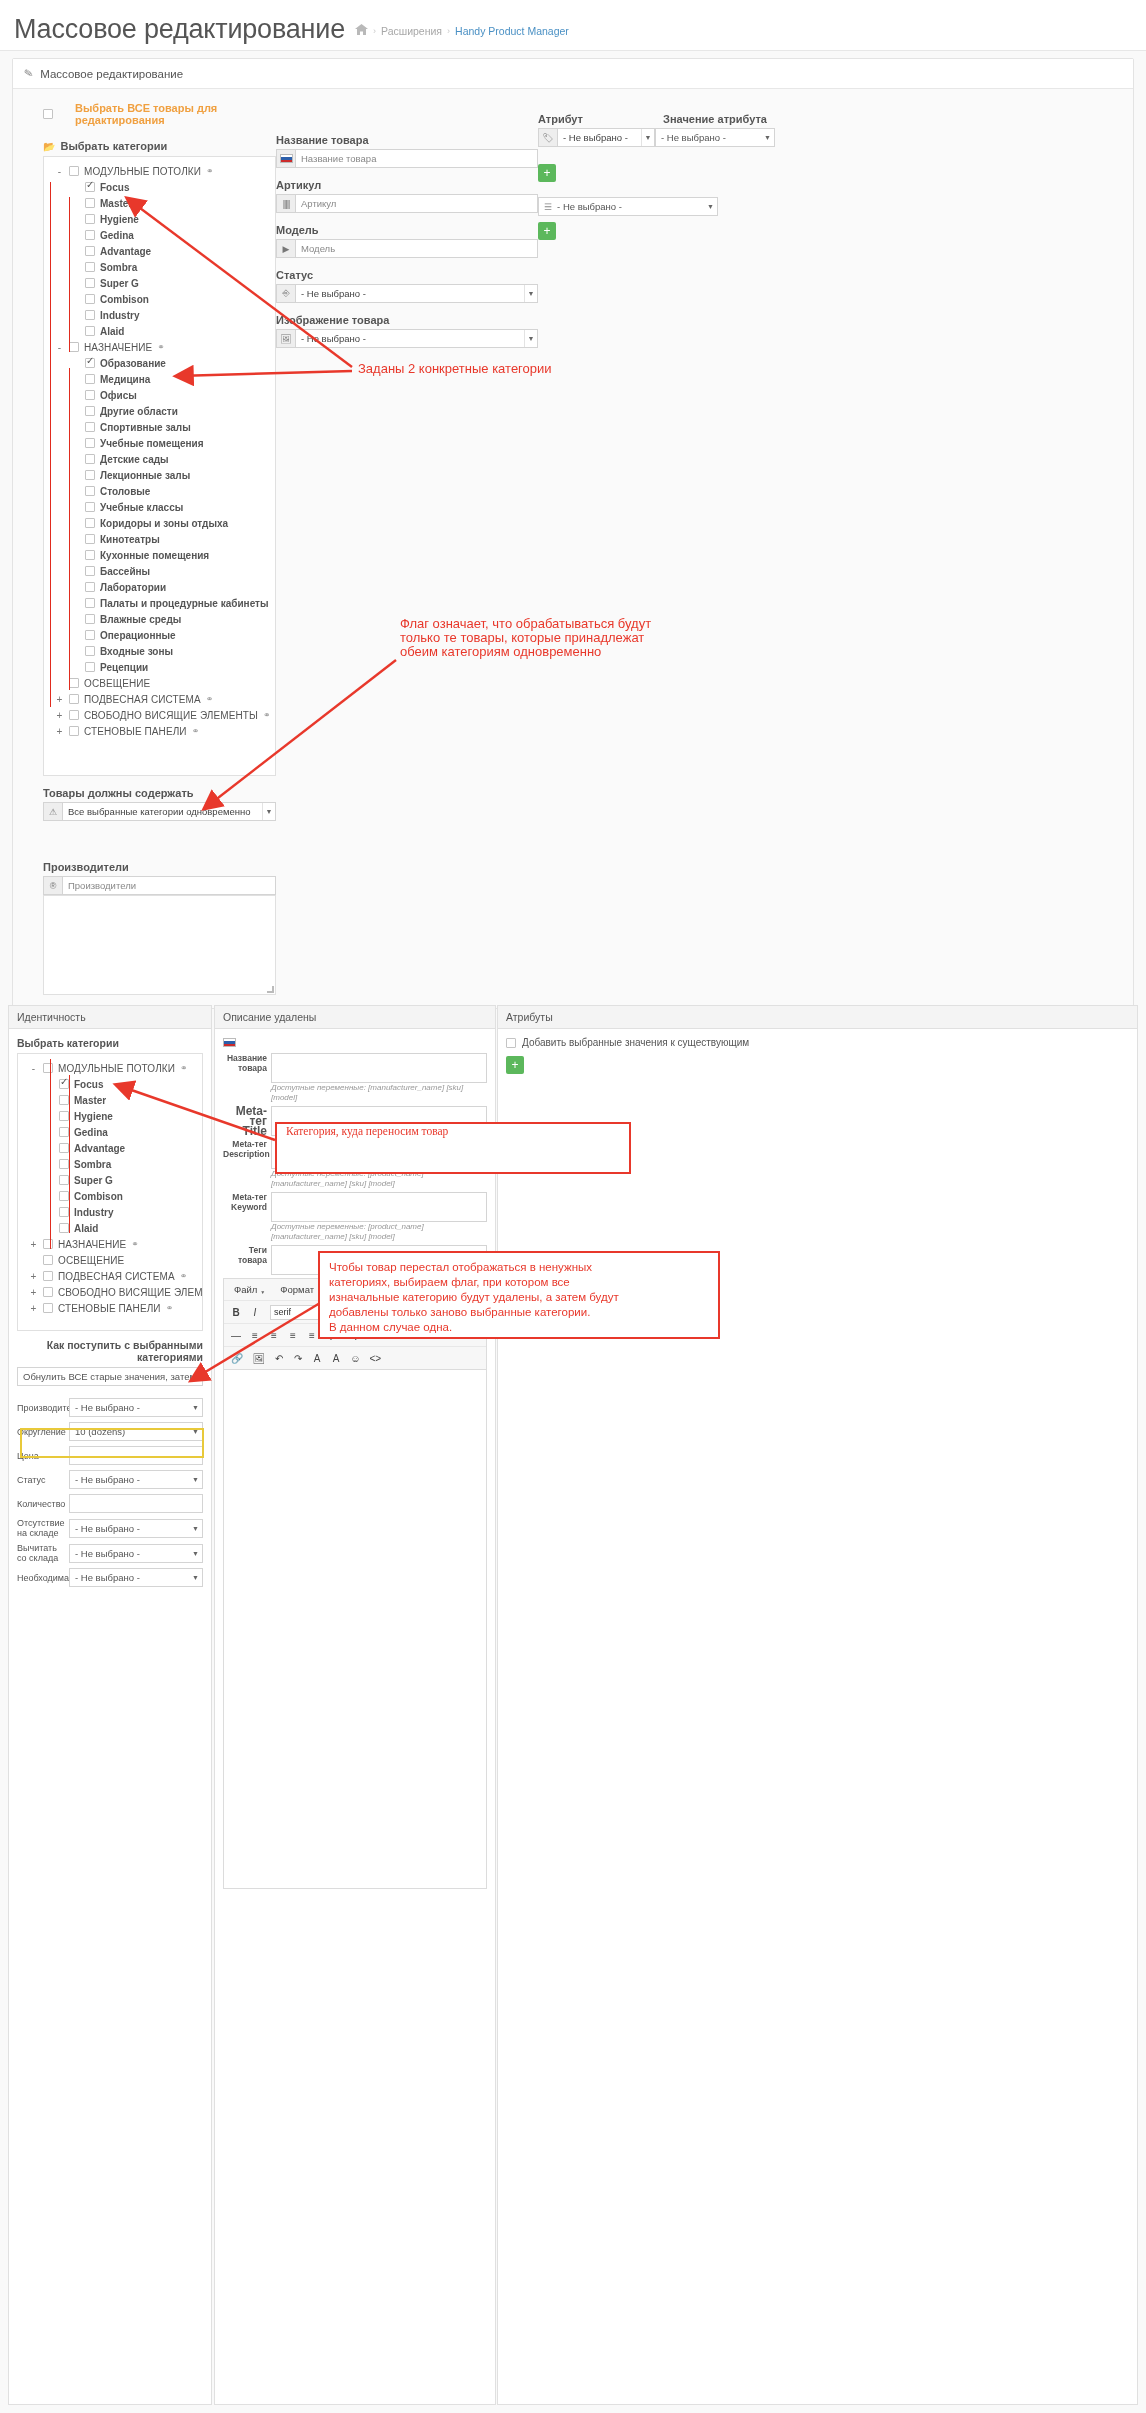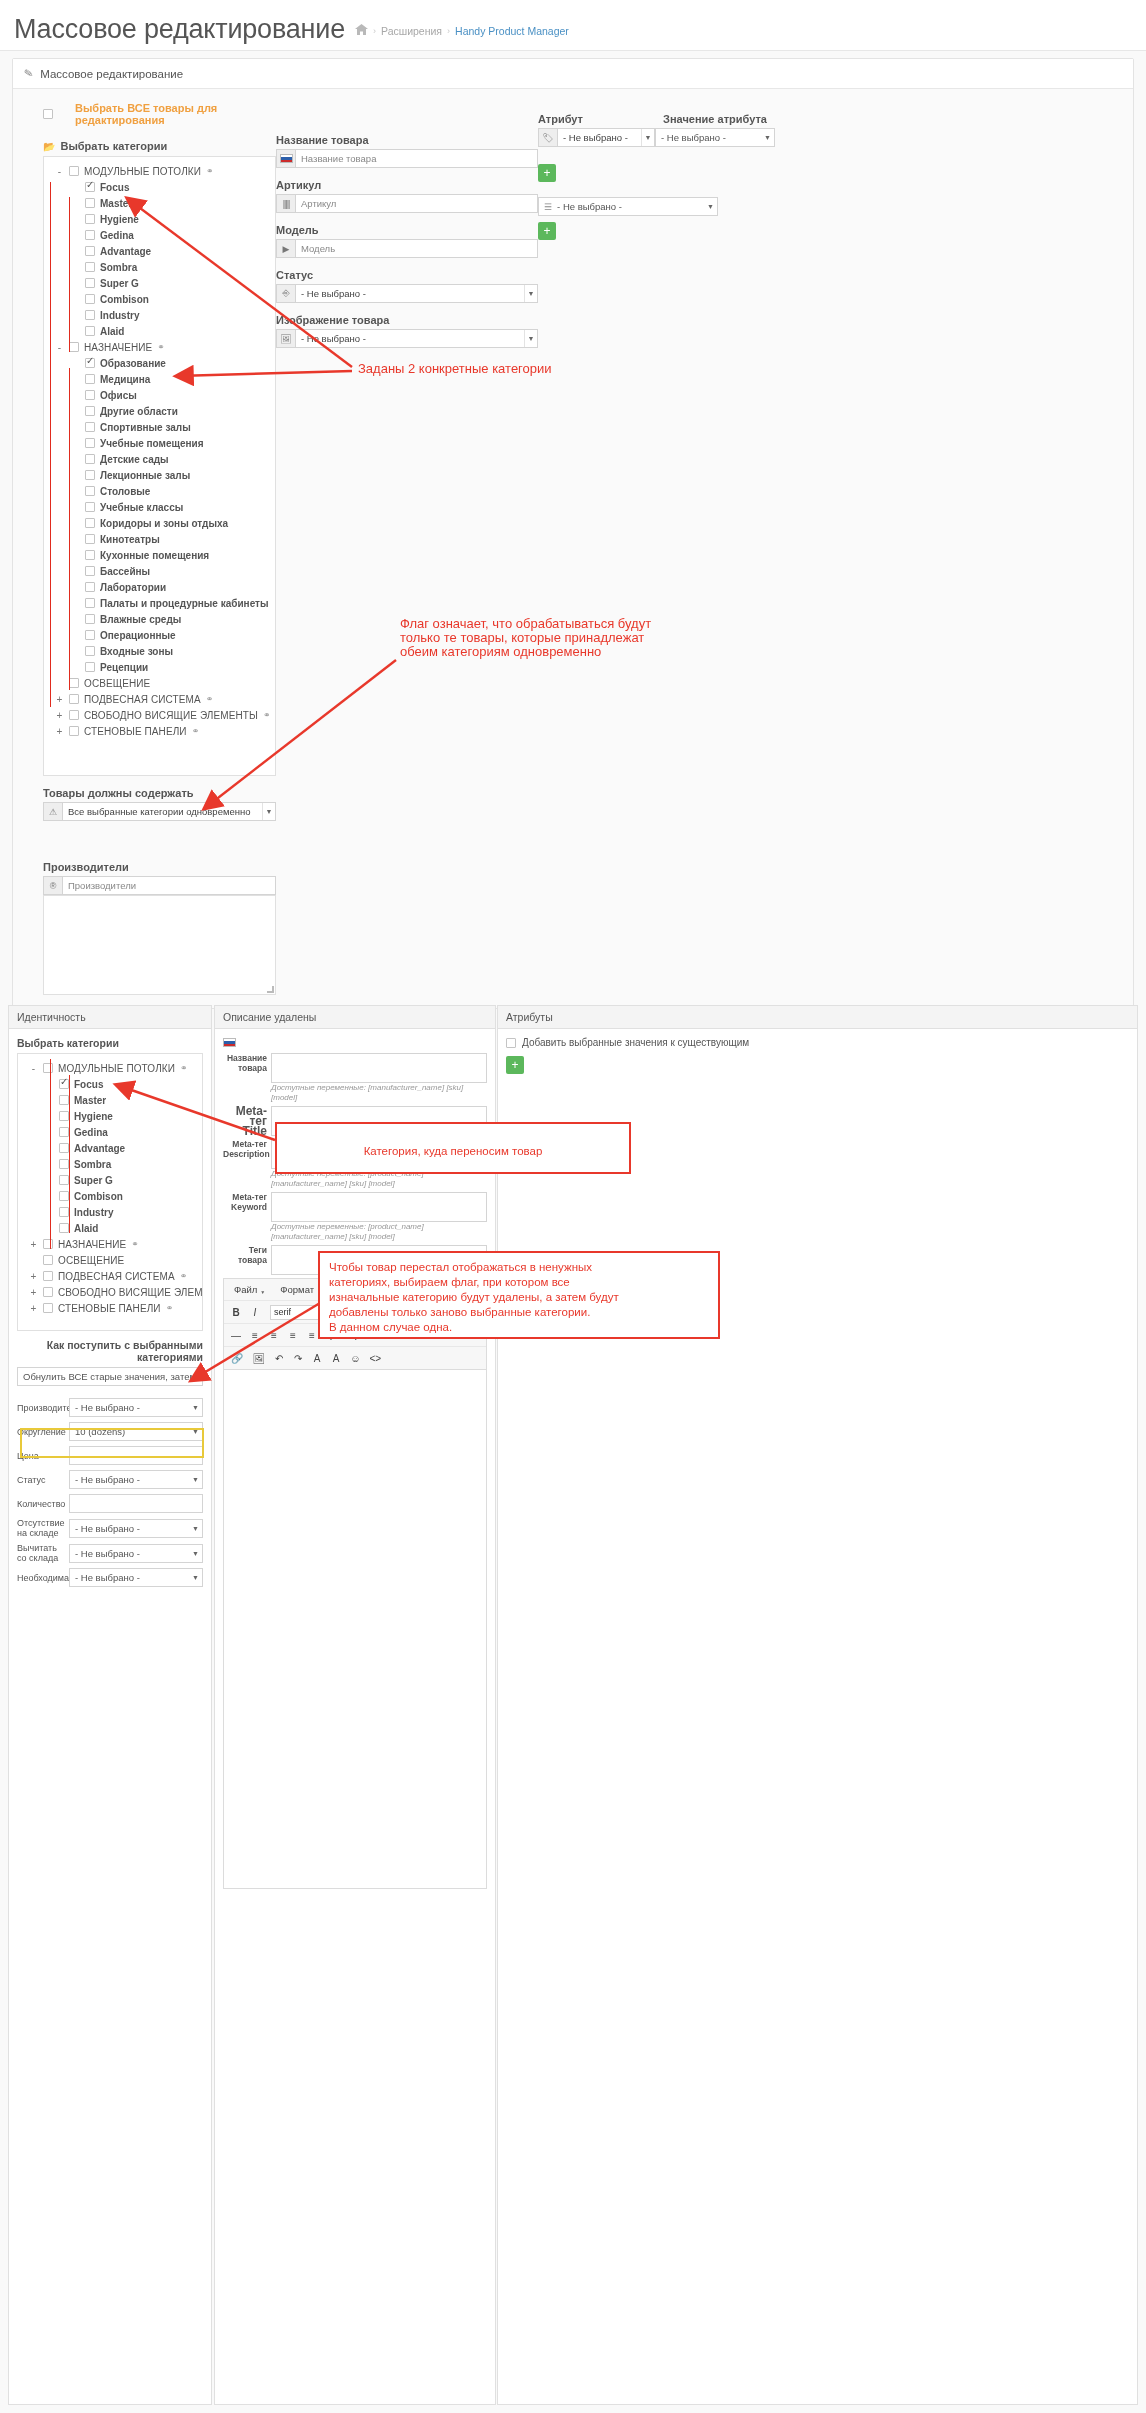--- a/index.html
+++ b/index.html
@@ -705,21 +705,21 @@
 
   <line x1="325" y1="1300" x2="192" y2="1380" stroke="#e8382b" stroke-width="2.4" marker-end="url(#ah)"></line>
 </svg>
 
 <div class="anno" id="anno1" style="left: 358px; top: 362px; white-space: pre-line;">Заданы 2 конкретные категории</div>
 <div class="anno" id="anno2" style="left: 400px; top: 617px; width: 290px; white-space: pre-line;">Флаг означает, что обрабатываться будут
 только те товары, которые принадлежат
 обеим категориям одновременно</div>
 
 <div class="redbox" style="left:275px; top:1122px; width:356px; height:52px;">
-  <div class="txt" id="anno3" style="text-align: center; padding-top: 20px; white-space: pre-line;">Категория, куда переносим товар</div>
+  <div class="txt" id="anno3" style="padding-top: 0; white-space: pre-line; font-family: Liberation Serif, serif;">Категория, куда переносим товар</div>
 </div>
 
 <div class="redbox" style="left:318px; top:1251px; width:402px; height:88px;">
   <div class="txt" id="anno4" style="white-space: pre-line;">Чтобы товар перестал отображаться в ненужных
 категориях, выбираем флаг, при котором все
 изначальные категорию будут удалены, а затем будут
 добавлены только заново выбранные категории.
 В данном случае одна.</div>
 </div>
 

